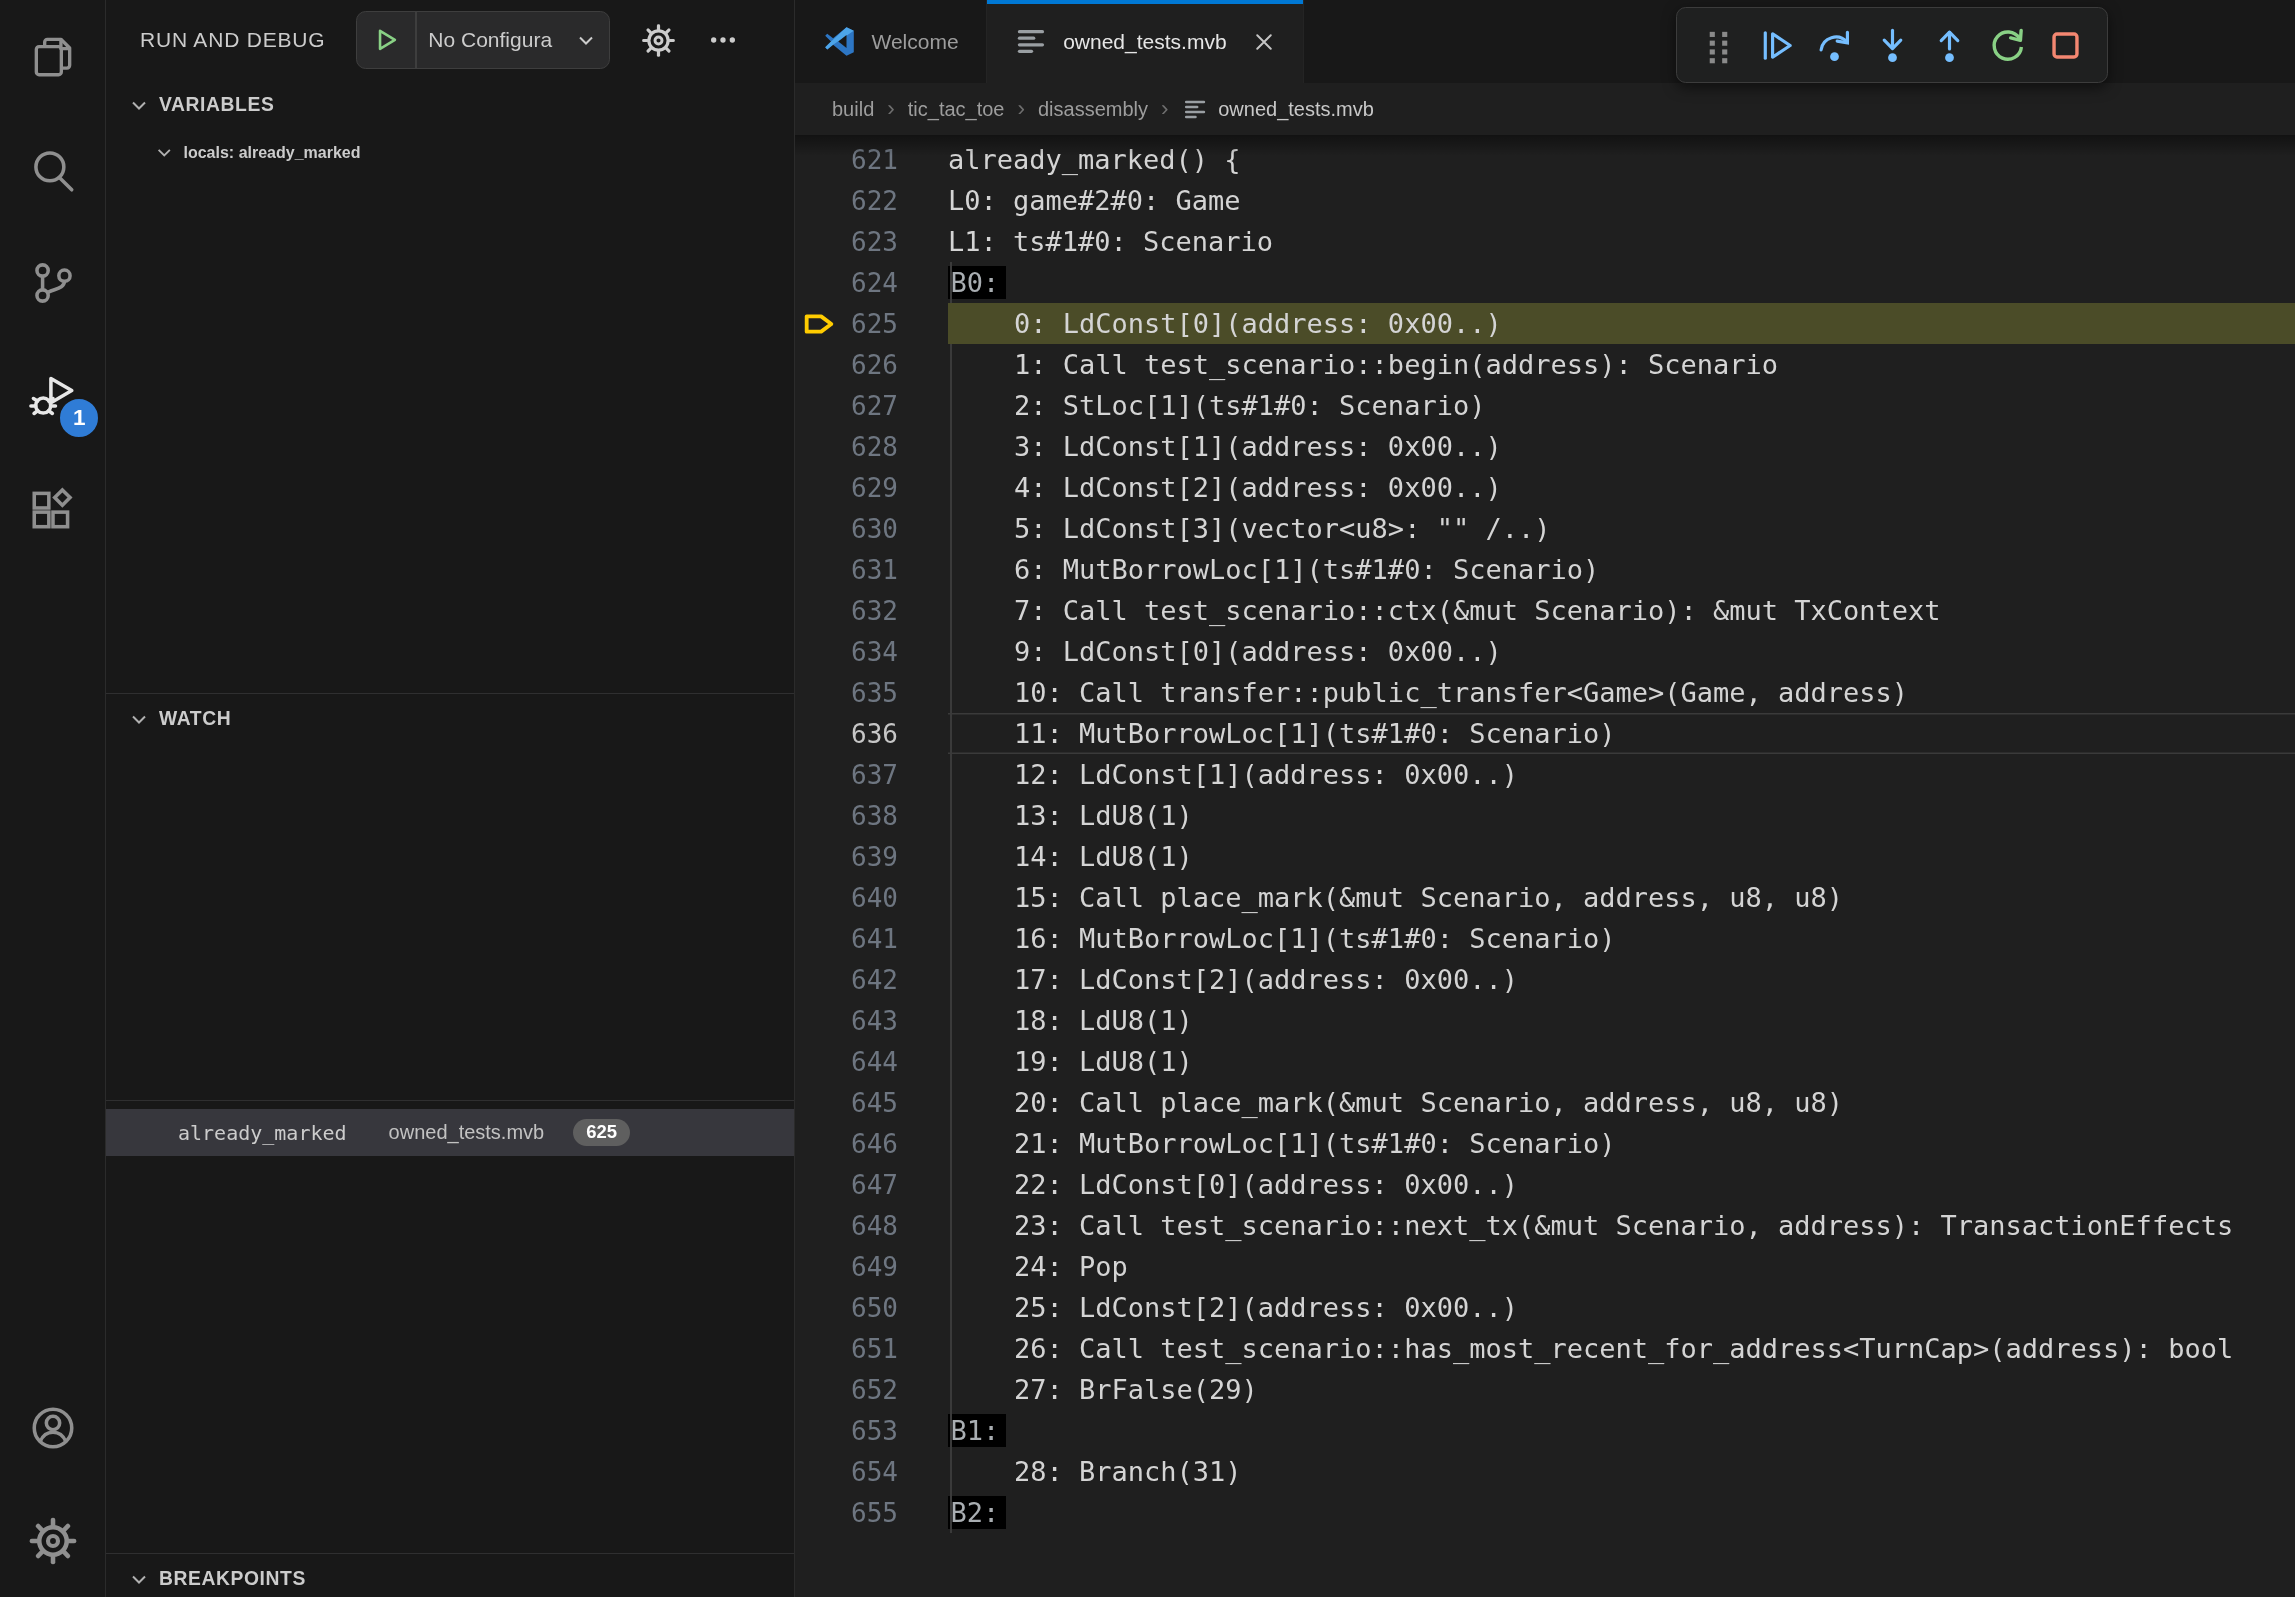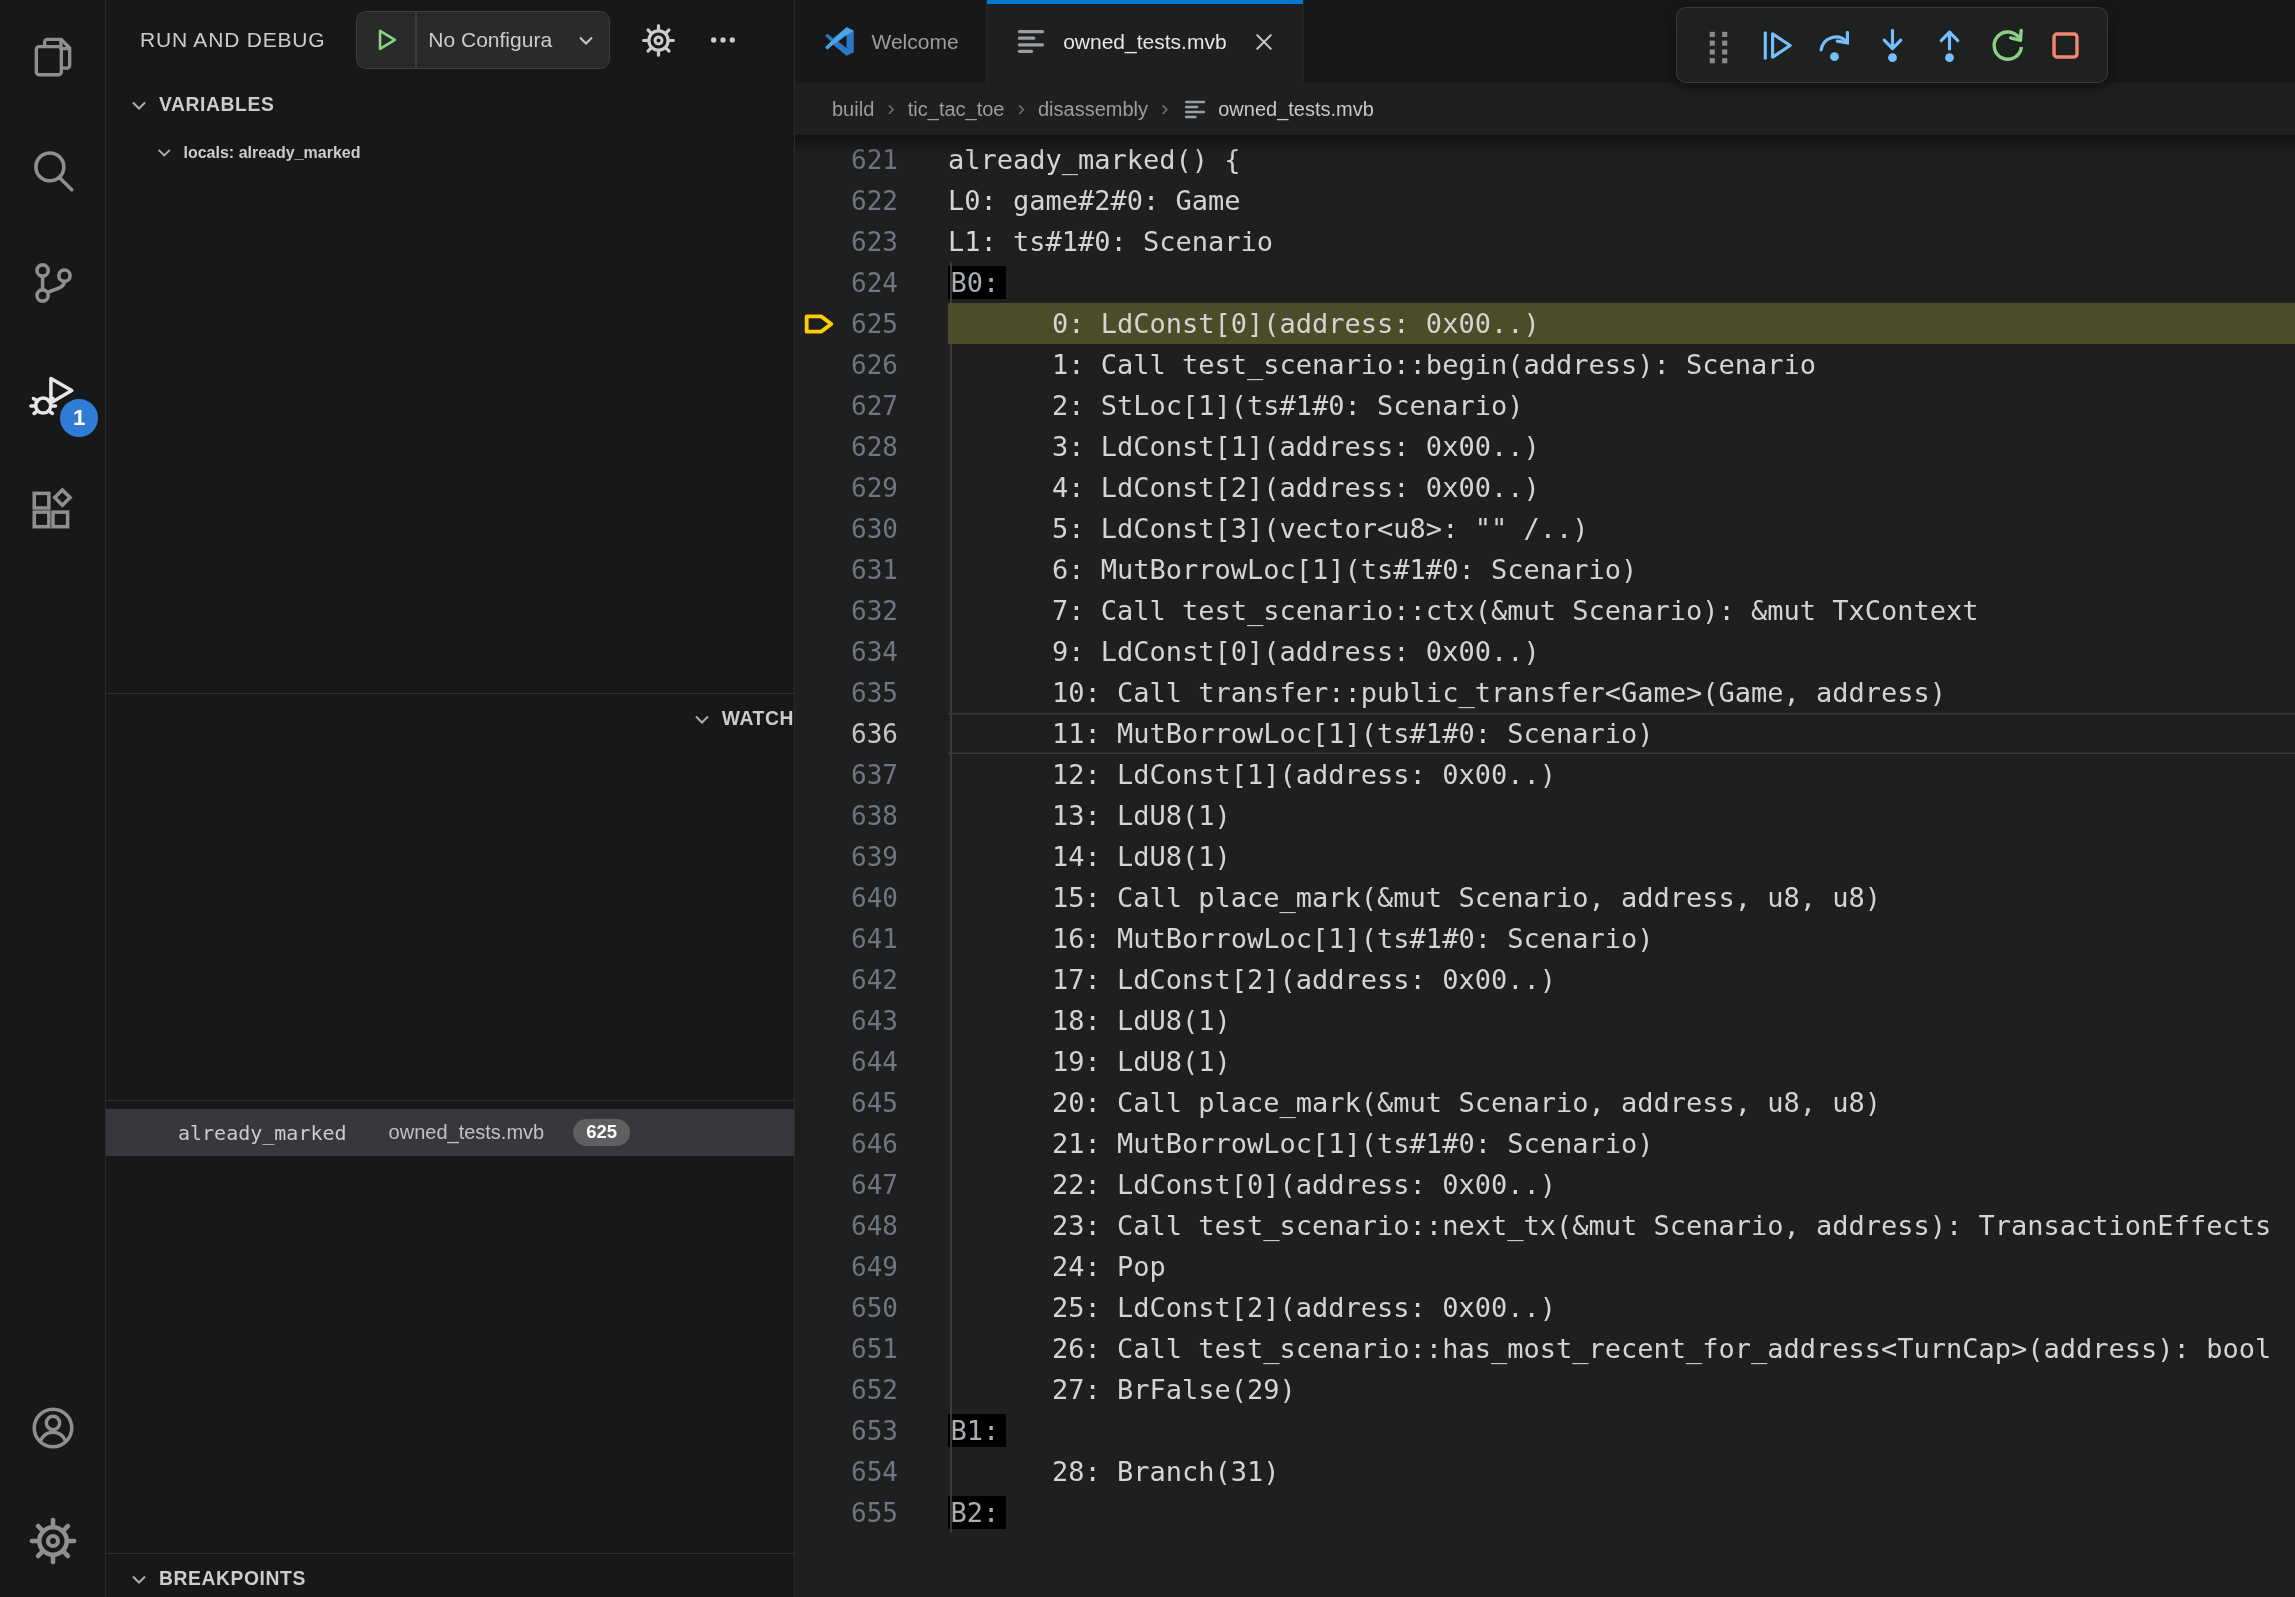--- a/index.html
+++ b/index.html
@@ -31,21 +31,21 @@
   .cfg-label{font-size:21px;color:#cccccc;white-space:nowrap;overflow:hidden;width:150px;flex:none;padding-left:11.3px;}
   .cfg-chev{flex:none;display:flex;margin-left:-4.8px;}
   .cfg-chev svg{width:24px;height:24px;}
   .hdr-icon{display:flex;color:#cccccc;cursor:pointer;}
   .hdr-icon svg{width:35px;height:35px;}
   .hdr-icon.dots svg{width:32px;height:32px;}
 
   .sb-section{display:flex;flex-direction:column;overflow:hidden;}
   .sb-section.bordered{border-top:1.6px solid #2f2f30;}
   .sec-variables{height:613px;flex:none;}
-  .sec-watch{height:406px;flex:none;align-items:flex-end;}
+  .sec-watch{height:406px;flex:none;}
   .sec-callstack{height:452px;flex:none;}
   .sec-breakpoints{flex:1;}
   .sec-header{height:50px;flex:none;display:flex;align-items:center;padding-left:21px;gap:8px;cursor:pointer;}
   .sec-header .chev{display:flex;color:#b0b0b0;}
   .sec-header .chev svg{width:24px;height:24px;}
   .sec-label{font-size:19.3px;font-weight:700;letter-spacing:0.6px;color:#cccccc;}
   .sec-status{margin-left:auto;margin-right:27px;font-size:17.7px;font-weight:600;color:#cccccc;}
   .tree-row{height:45px;display:flex;align-items:center;padding-left:47px;gap:8px;cursor:pointer;}
   .tree-row .chev{display:flex;color:#b0b0b0;}
   .tree-row .chev svg{width:22.5px;height:22.5px;}
@@ -79,21 +79,21 @@
   .code-wrap::before{content:'';position:absolute;top:0;left:0;right:0;height:21px;z-index:6;
                      background:linear-gradient(rgba(0,0,0,.42),rgba(0,0,0,0));pointer-events:none;}
   .code{padding-top:4px;font-family:"DejaVu Sans Mono",monospace;font-size:27px;color:#d4d4d4;}
   .line{display:flex;height:41px;align-items:center;white-space:pre;}
   .gutter{width:153px;flex:none;height:100%;display:flex;align-items:center;}
   .glyph{width:47px;flex:none;display:flex;justify-content:center;align-items:center;}
   .glyph svg{width:34px;height:34px;}
   .num{flex:1;text-align:right;padding-right:50px;color:#6e7681;font-size:26px;}
   .line.cursor .num{color:#c6c6c6;}
   .content{flex:1;height:100%;display:flex;align-items:center;position:relative;}
-  .content.instr{padding-left:104px;}
+  .content.instr{padding-left:66px;}
   .content.guide::before{content:'';position:absolute;left:2.4px;top:0;bottom:0;width:1.6px;background:#3a3a3a;}
   .line.current .content{background:var(--debug-line-bg);}
   .line.cursor .content{box-shadow:inset 0 1.6px 0 #3a3a3a, inset 0 -1.6px 0 #3a3a3a;}
   .blabel{background:#000000;color:#a9aeb2;padding:0.8px 6.4px 0.8px 2.4px;}
 
   
   .debug-toolbar{position:absolute;top:7.2px;right:187px;width:432px;height:76px;z-index:10;
                  background:#1f2020;border:1.6px solid #3c3c3c;border-radius:9.7px;box-sizing:border-box;
                  box-shadow:0 4.8px 13px rgba(0,0,0,.5);display:flex;align-items:center;
                  justify-content:space-between;padding:0 17.7px;}

